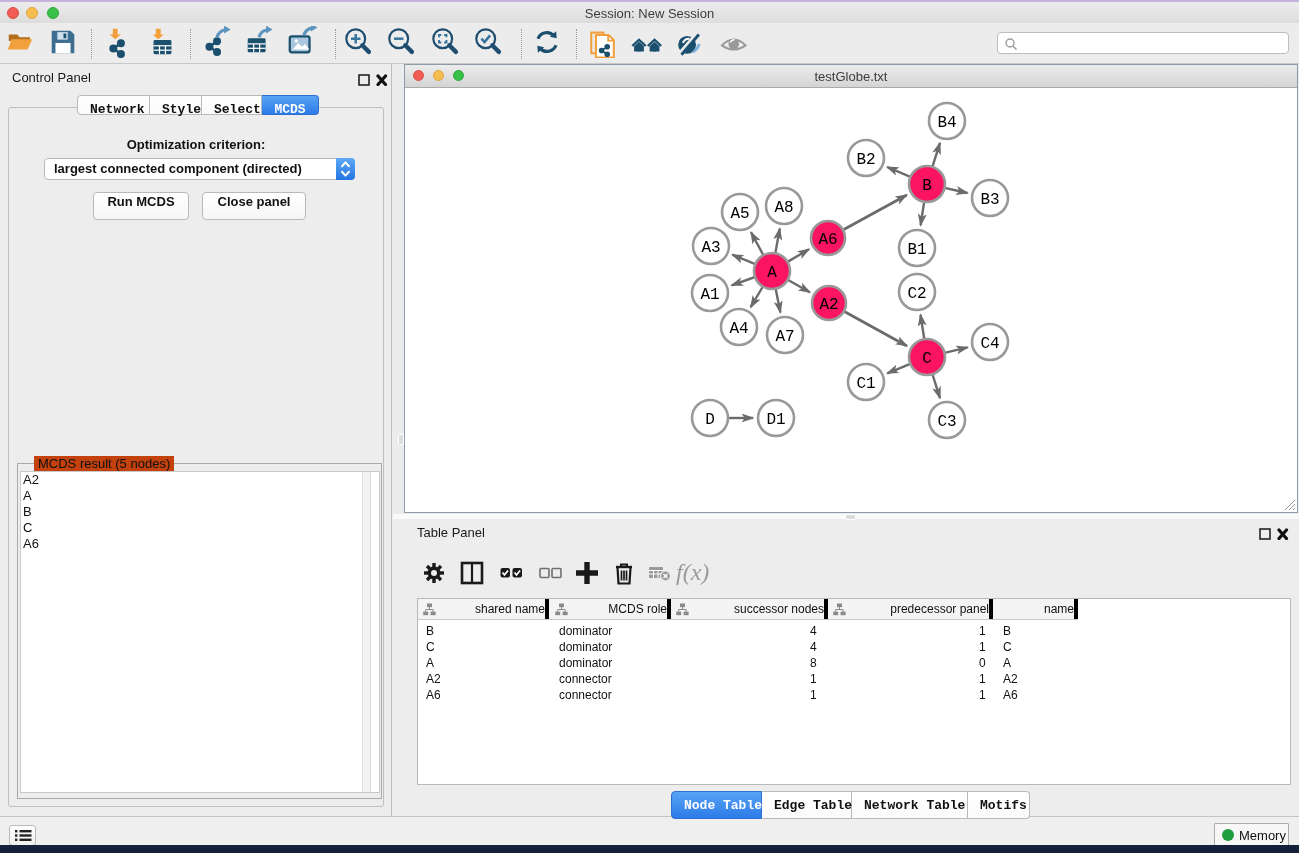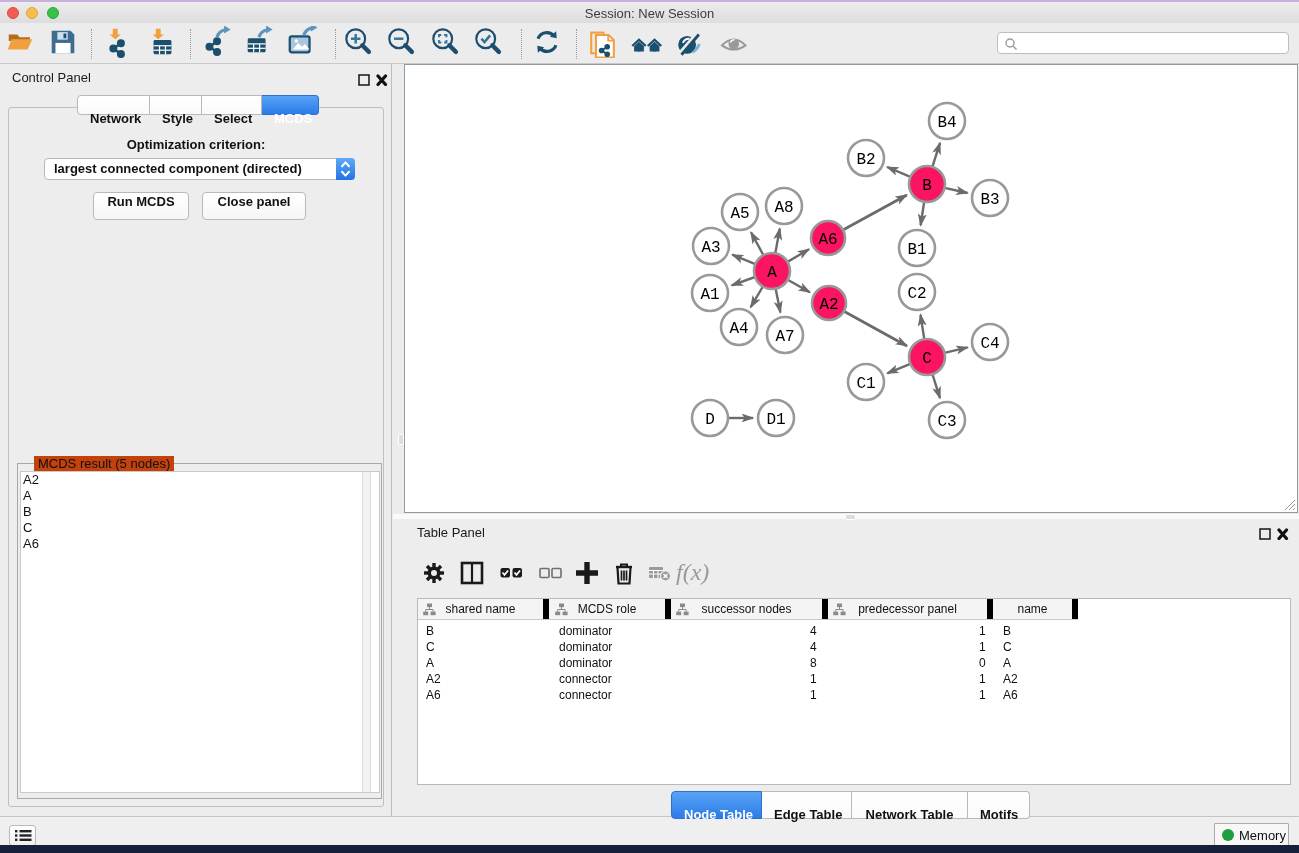--- a/index.html
+++ b/index.html
@@ -29,21 +29,21 @@
 
 
 #cpanel { position:absolute; left:0; top:64px; width:392px; height:752px;
   background:#EDEDED; border-right:1px solid #BDBDBD; }
 #cpanel .phead { position:absolute; left:0; top:0; width:100%; height:30px;padding-left:40px; }
 .ptitle { position:absolute; left:12px; top:6px; font-size:13px; color:#1a1a1a; }
 .winbtns { position:absolute; right:3px; top:8px; }
 
 .tabrow { position:absolute; display:flex; height:20px; z-index:5; white-space:nowrap; }
 .tab { font-size:13px; font-weight:bold; color:#111; background:linear-gradient(#FFFFFF,#FAFAFA);
-  border:1px solid #B9B9B9; border-left:none; padding:15px 12px 0; text-align:center; }
+  border:1px solid #B9B9B9; border-left:none; padding:6px 12px 0; text-align:center;font-family:Liberation Mono, monospace; }
 .tab.first { border-left:1px solid #B9B9B9; border-radius:4px 0 0 4px; }
 .tab.last { border-radius:0 4px 4px 0; }
 .tab.sel { background:linear-gradient(#57A4F5,#2C7BE8); color:#fff; border-color:#2E6FD0; }
 #cpbody { position:absolute; left:8px; top:43px; width:376px; height:700px;
   background:#EDEDED; border:1px solid #BFBFBF; border-radius:3px; }
 #optlabel { position:absolute; left:0; width:100%; top:29px; text-align:center; font-size:13px; font-weight:bold; color:#111; }
 #dropdown { position:absolute; left:35px; top:50px; width:311px; height:22px;
   background:#fff; border:1px solid #B9B9B9; border-radius:4px; font-size:13px; font-weight:bold;
   line-height:20px; padding-left:9px; color:#111; }
 #dropdown .step { position:absolute; right:-1px; top:-1px; width:19px; height:22px;
@@ -71,21 +71,21 @@
 #netcanvas { position:absolute; left:1px; top:24px; }
 #grip { position:absolute; right:1px; bottom:1px; width:13px; height:13px; }
 
 
 #tpanel { position:absolute; left:393px; top:518px; width:906px; height:298px; background:#EDEDED; }
 #ttools { position:absolute; left:24px; top:38px; height:36px; }
 #ttable { position:absolute; left:24px; top:80px; width:874px; height:187px;
   background:#fff; border:1px solid #B9B9B9; }
 #thead { position:absolute; left:0; top:0; width:660px; height:21px;
   background:#F4F4F4; border-bottom:1px solid #C9C9C9; display:flex; font-size:12px; color:#111; }
-.th { position:relative; border-right:6px solid #000000; text-align:center; padding-top:3px; }
+.th { position:relative; border-right:4px solid #000000; text-align:right; padding-top:3px; }
 .trow { position:absolute; left:0; width:660px; height:16px; font-size:12px; color:#111; }
 .trow span { position:absolute; top:1px; }
 #btabs { position:absolute; left:278px; top:273px; height:28px; display:flex; }
 
 #statusbar { position:absolute; left:0; top:816px; width:1299px; height:29px;
   background:#EFEFEF; border-top:1px solid #C4C4C4; }
 #listbtn { position:absolute; left:9px; top:8px; width:27px; height:21px;
   background:linear-gradient(#FFFFFF,#F0F0F0); border:1px solid #B9B9B9; border-radius:3px; }
 #membtn { position:absolute; right:10px; top:6px; width:75px; height:23px;
   background:#F7F7F7; border:1px solid #ABABAB; border-radius:1px; font-size:13px;
@@ -279,20 +279,26 @@
           <div class="it">A</div>
           <div class="it">B</div>
           <div class="it">C</div>
           <div class="it">A6</div>
       </div>
     </div>
   </div>
 </div>
 
 <div id="netwin">
+  <div id="nethead">
+    <span class="tl r" style="left:7.5px; top:5px; width:11px; height:11px;"></span>
+    <span class="tl y" style="left:27.5px; top:5px; width:11px; height:11px;"></span>
+    <span class="tl g" style="left:47.5px; top:5px; width:11px; height:11px;"></span>
+    <div class="title">testGlobe.txt</div>
+  </div>
   <svg id="netcanvas" width="892" height="424" viewBox="0 0 892 424">
     <defs>
       <marker id="arr" markerWidth="13" markerHeight="9" refX="11.5" refY="4.5" orient="auto" markerUnits="userSpaceOnUse">
         <path d="M0,0 L13,4.5 L0,9 L3.2,4.5 Z" fill="#6B6B6B"></path>
       </marker>
     </defs>
     <g stroke="#6B6B6B">
 <line x1="357.4" y1="166.2" x2="345.0" y2="143.2" stroke-width="2.4" marker-end="url(#arr)"></line>
 <line x1="369.3" y1="164.3" x2="373.8" y2="139.6" stroke-width="2.4" marker-end="url(#arr)"></line>
 <line x1="349.3" y1="175.2" x2="326.3" y2="165.7" stroke-width="2.4" marker-end="url(#arr)"></line>

